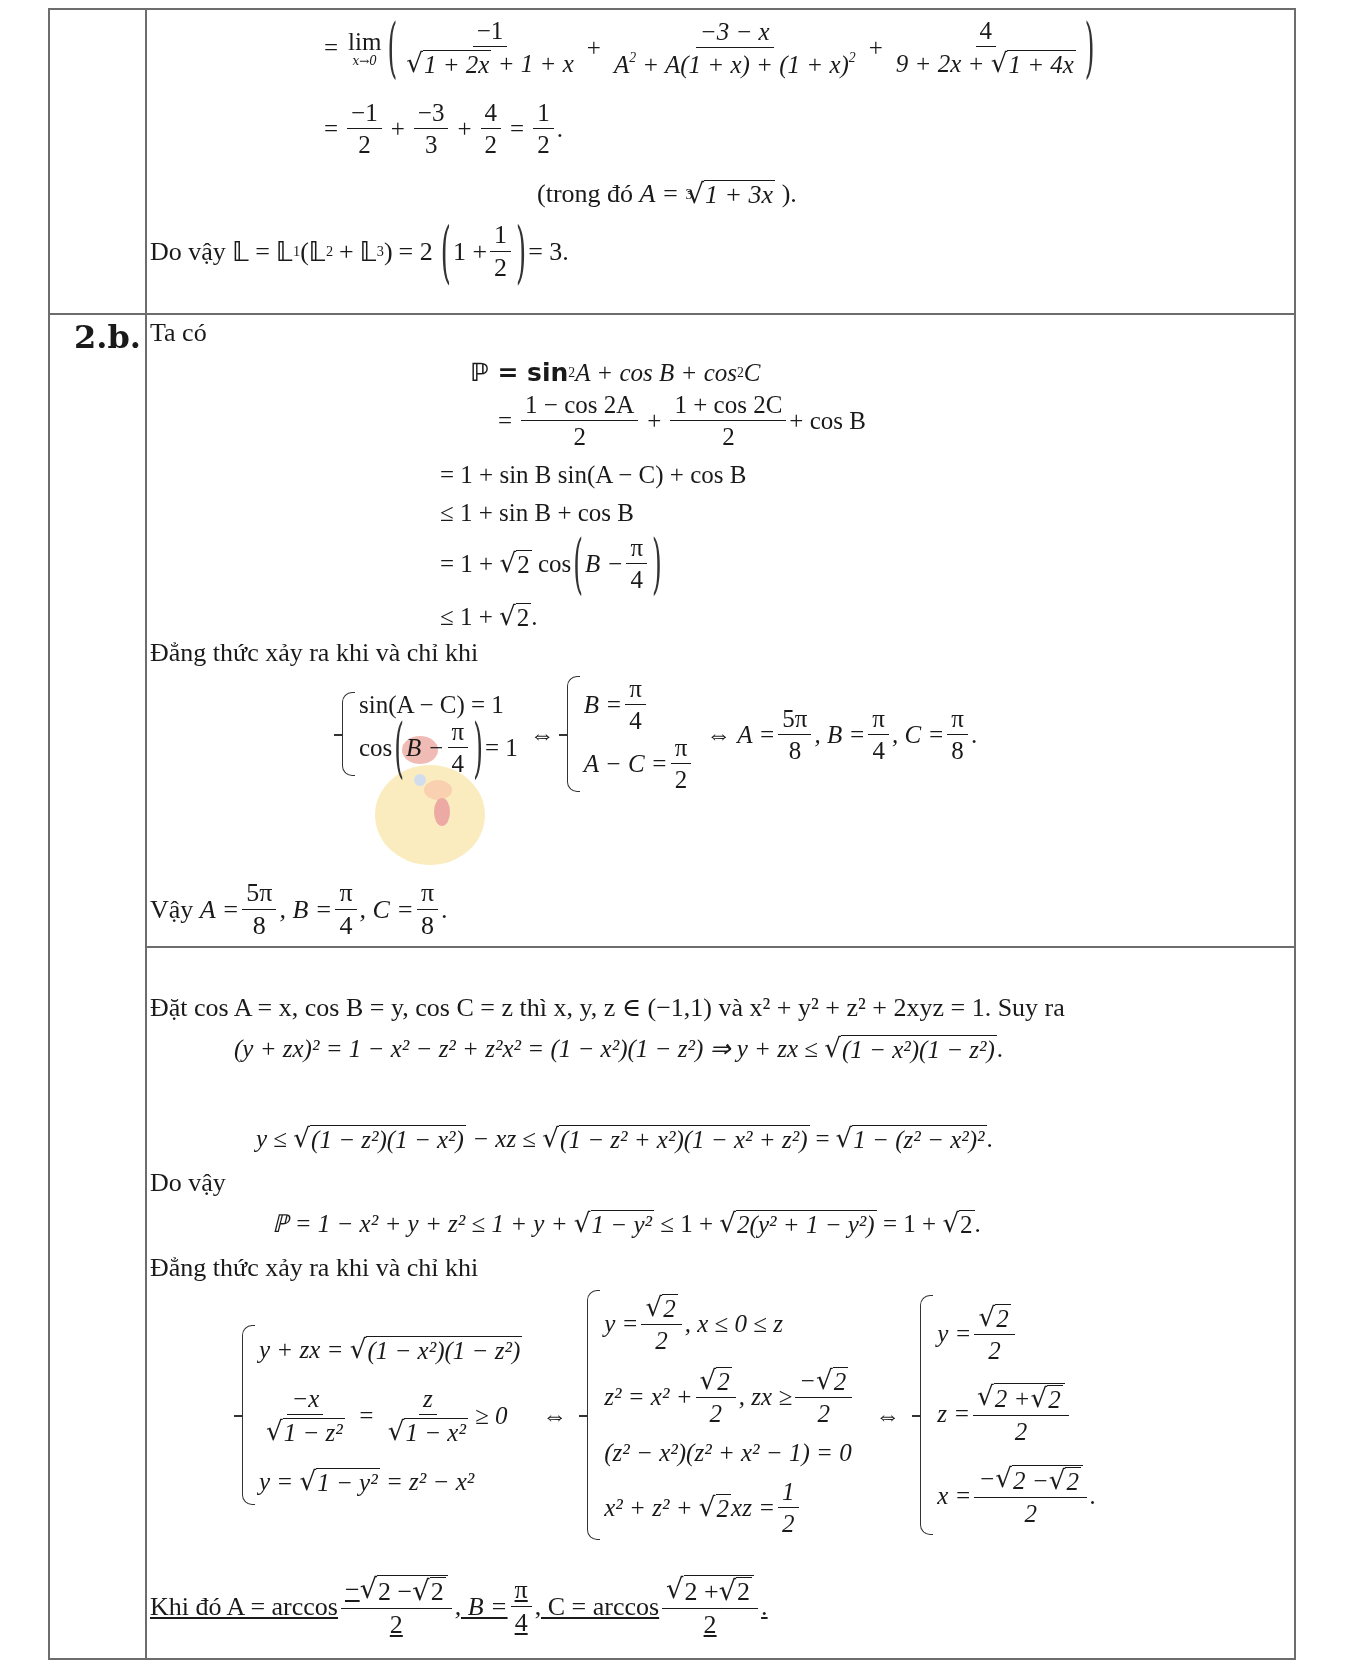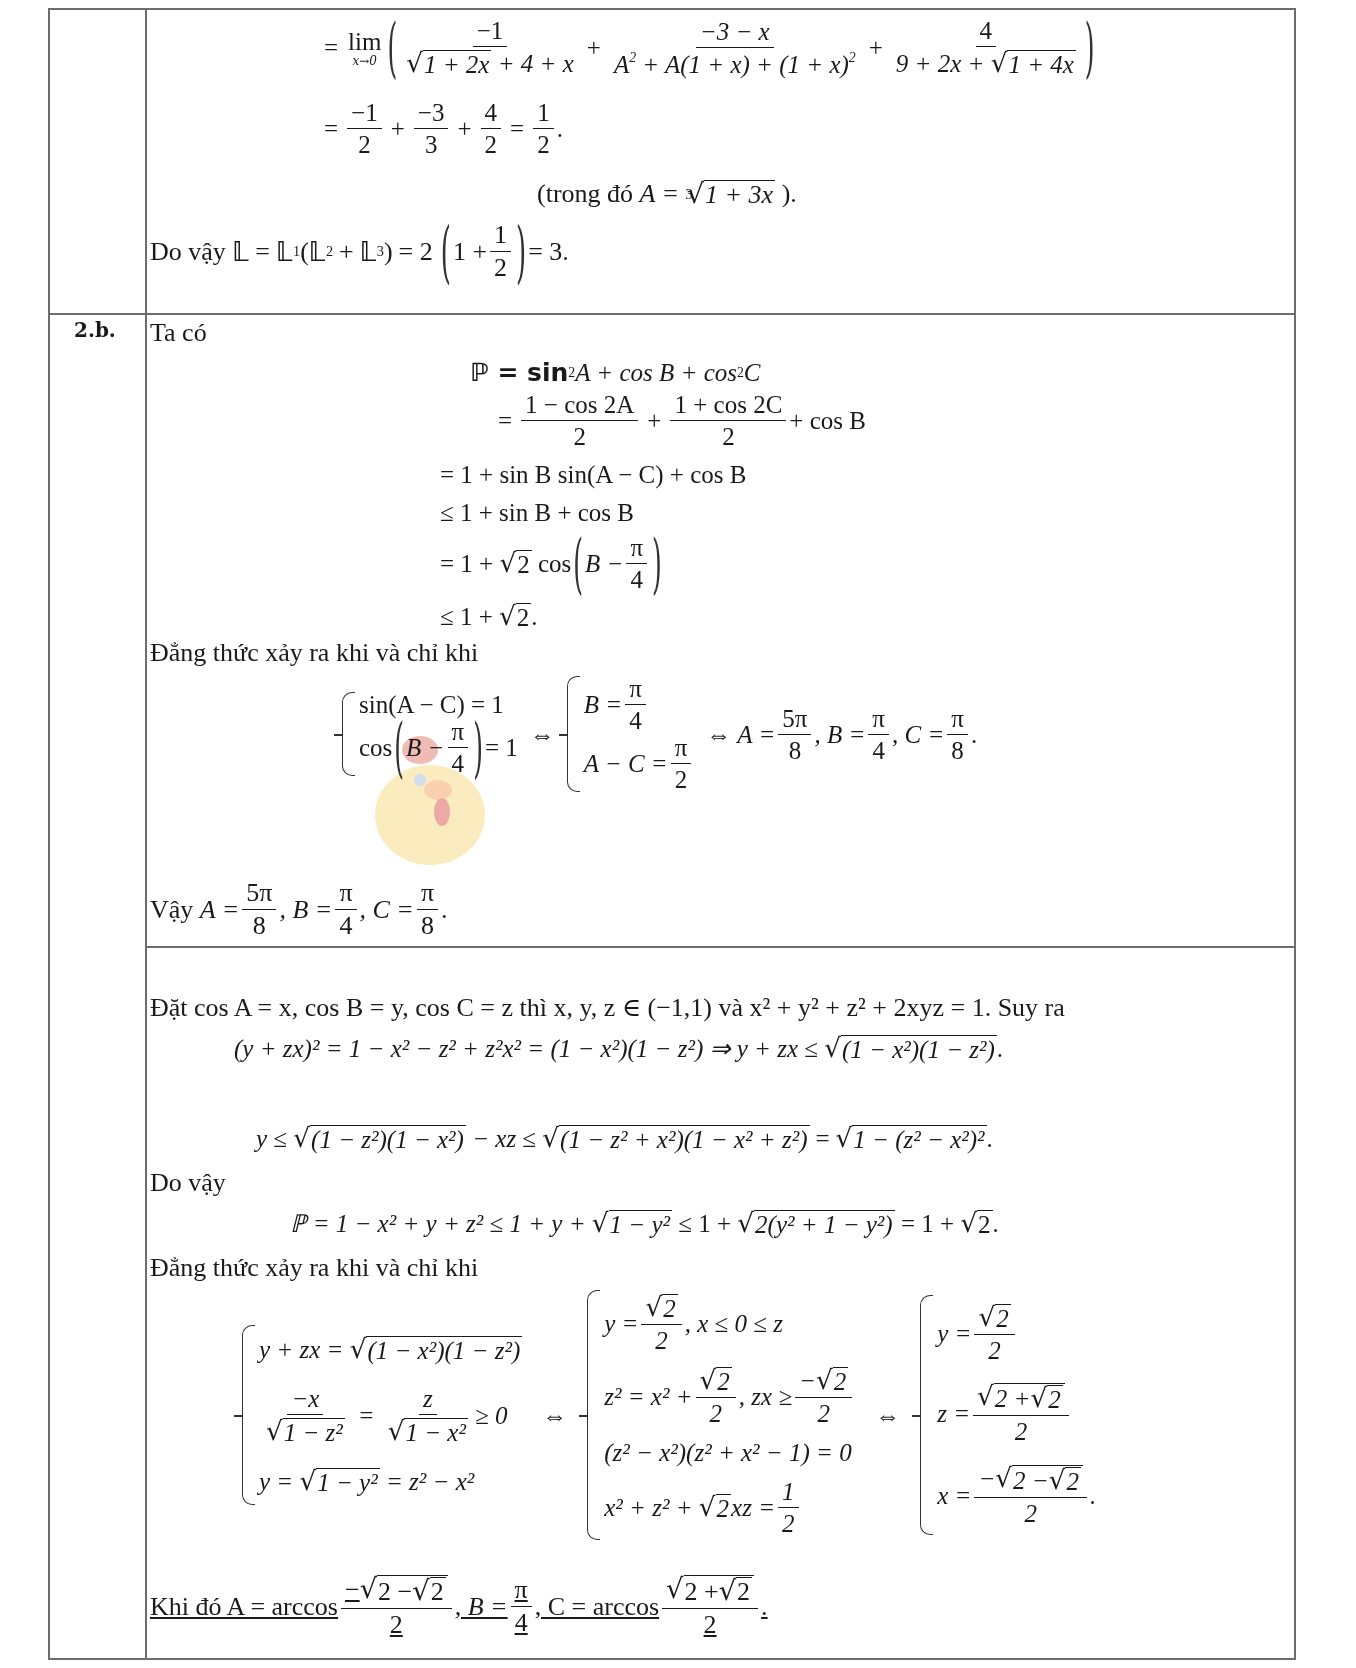--- a/index.html
+++ b/index.html
@@ -7,21 +7,21 @@
          font-family:"DejaVu Serif","Liberation Serif",serif; color:#1a1a1a; }
   .page { position:absolute; left:0; top:0; width:1356px; height:1668px; }
 
   
   .tbl { position:absolute; left:48px; top:8px; width:1248px; height:1652px;
          border:2px solid #6d6d6d; box-sizing:border-box; }
   .vline { position:absolute; left:145px; top:8px; width:2px; height:1652px; background:#6d6d6d; }
   .hline1 { position:absolute; left:48px; top:313px; width:1248px; height:2px; background:#6d6d6d; }
   .hline2 { position:absolute; left:145px; top:946px; width:1151px; height:2px; background:#6d6d6d; }
 
-  .label { position:absolute; left:74px; top:318px; font-weight:bold; font-size:20px; }
+  .label { position:absolute; left:74px; top:318px; font-weight:bold; font-size:32px; }
 
   
   .ln { position:absolute; white-space:nowrap; font-size:25px; line-height:1; display:flex; align-items:center; }
   .txt { font-family:"Liberation Serif","DejaVu Serif",serif; font-size:26px; }
   .mi { font-style:italic; font-family:"Liberation Serif",serif; }
   .rm { font-family:"Liberation Serif",serif; }
   .op { margin:0 6px; font-family:"Liberation Serif",serif; }
   .frac { display:inline-flex; flex-direction:column; align-items:center; vertical-align:middle; margin:0 3px; }
   .frac > .num { padding:0 4px 3px; border-bottom:1.6px solid #1a1a1a; text-align:center; }
   .frac > .den { padding:3px 4px 0; text-align:center; }
@@ -78,21 +78,21 @@
         <span class="limsub">x→0</span>
       </span>
       <span class="bigp">(</span>
       <span class="frac">
         <span class="num rm">−1</span>
         <span class="den rm">
           <span class="sqrt">
               <span class="rad">√</span>
               <span class="under mi">1 + 2x</span>
             </span>
-          <span class="mi">+ 4 + x</span>
+          <span class="mi">+ 1 + x</span>
         </span>
       </span>
       <span class="op">+</span>
       <span class="frac">
         <span class="num mi">−3 − x</span>
         <span class="den mi">
           <span>A</span><span class="sup">2</span>
           <span>+ A(1 + x) + (1 + x)</span><span class="sup">2</span>
         </span>
       </span>
@@ -321,21 +321,21 @@
       <span class="op">=</span>
       <span class="sqrt">
           <span class="rad">√</span>
           <span class="under mi">1 − (z² − x²)²</span>
         </span>
       <span>.</span>
     </div>
 
     <div class="ln txt" style="left:150px; top:1170px;">Do vậy</div>
 
-    <div class="ln rm" style="left:290px; top:1210px;">
+    <div class="ln rm" style="left:272px; top:1210px;">
       <span class="mi">ℙ = 1 − x² + y + z² ≤ 1 + y +</span>&nbsp;
       <span class="sqrt">
           <span class="rad">√</span>
           <span class="under mi">1 − y²</span>
         </span>&nbsp;
       <span>≤ 1 +</span>&nbsp;
       <span class="sqrt">
           <span class="rad">√</span>
           <span class="under mi">2(y² + 1 − y²)</span>
         </span>&nbsp;

